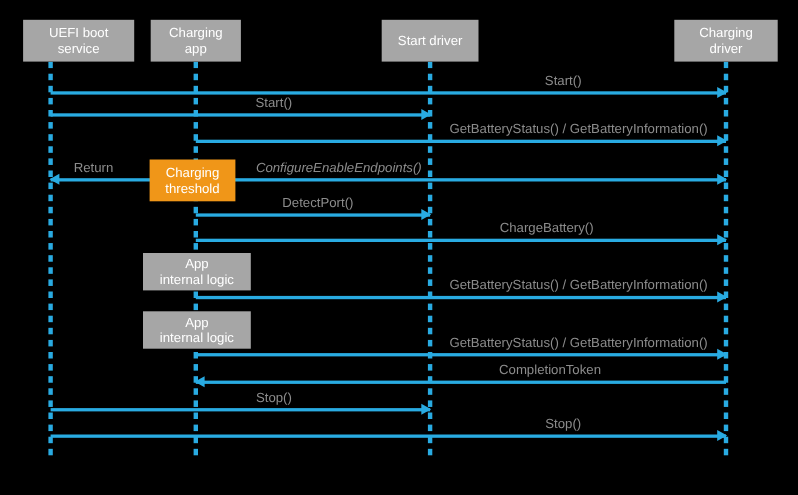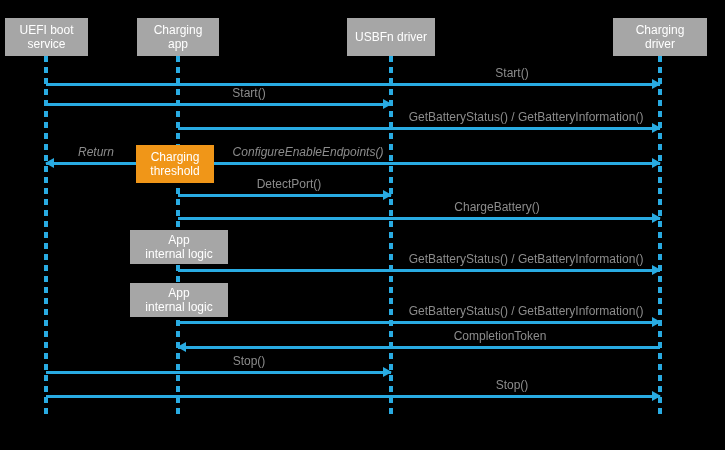--- a/index.html
+++ b/index.html
@@ -109,21 +109,21 @@
         <div class="msg-label" style="left: 249px; top: 87px;">Start()</div>
       </div>
       <div>
         <div class="msg-line" style="left: 178px; width: 482px; top: 127px;"></div>
         <div class="arrowhead right" style="top: 123px; left: 652px;"></div>
         <div class="msg-label" style="left: 526px; top: 111px;">GetBatteryStatus() / GetBatteryInformation()</div>
       </div>
       <div>
         <div class="msg-line" style="left: 46px; width: 132px; top: 162px;"></div>
         <div class="arrowhead left" style="top: 158px; left: 45px;"></div>
-        <div class="msg-label" style="left: 96px; top: 146px; font-style: italic;">Return</div>
+        <div class="msg-label" style="left: 85px; top: 146px;">Return</div>
       </div>
       <div>
         <div class="msg-line" style="left: 178px; width: 482px; top: 162px;"></div>
         <div class="arrowhead right" style="top: 158px; left: 652px;"></div>
         <div class="msg-label" style="left: 308px; top: 146px; font-style: italic;">ConfigureEnableEndpoints()</div>
       </div>
       <div>
         <div class="msg-line" style="left: 178px; width: 213px; top: 194px;"></div>
         <div class="arrowhead right" style="top: 190px; left: 383px;"></div>
         <div class="msg-label" style="left: 289px; top: 178px;">DetectPort()</div>
@@ -161,21 +161,21 @@
     </div>
   <div id="notes-layer">
       <div class="note-box orange" style="left: 136px; top: 145px; width: 78px; height: 38px;">Charging
 threshold</div>
       <div class="note-box gray" style="left: 130px; top: 230px; width: 98px; height: 34px;">App
 internal logic</div>
       <div class="note-box gray" style="left: 130px; top: 283px; width: 98px; height: 34px;">App
 internal logic</div>
     </div>
   <div id="participants-layer">
-      <div class="participant" style="left: 5px; width: 83px; top: 18px; height: 38px;">UEFI boot
+      <div class="participant" style="left: 21px; width: 101px; top: 18px; height: 38px;">UEFI boot
 service</div>
       <div class="participant" style="left: 137px; width: 82px; top: 18px; height: 38px;">Charging
 app</div>
-      <div class="participant" style="left: 347px; width: 88px; top: 18px; height: 38px;">USBFn driver</div>
+      <div class="participant" style="left: 347px; width: 88px; top: 18px; height: 38px;">Start driver</div>
       <div class="participant" style="left: 613px; width: 94px; top: 18px; height: 38px;">Charging
 driver</div>
     </div>
 </div>
 
 </body></html>

